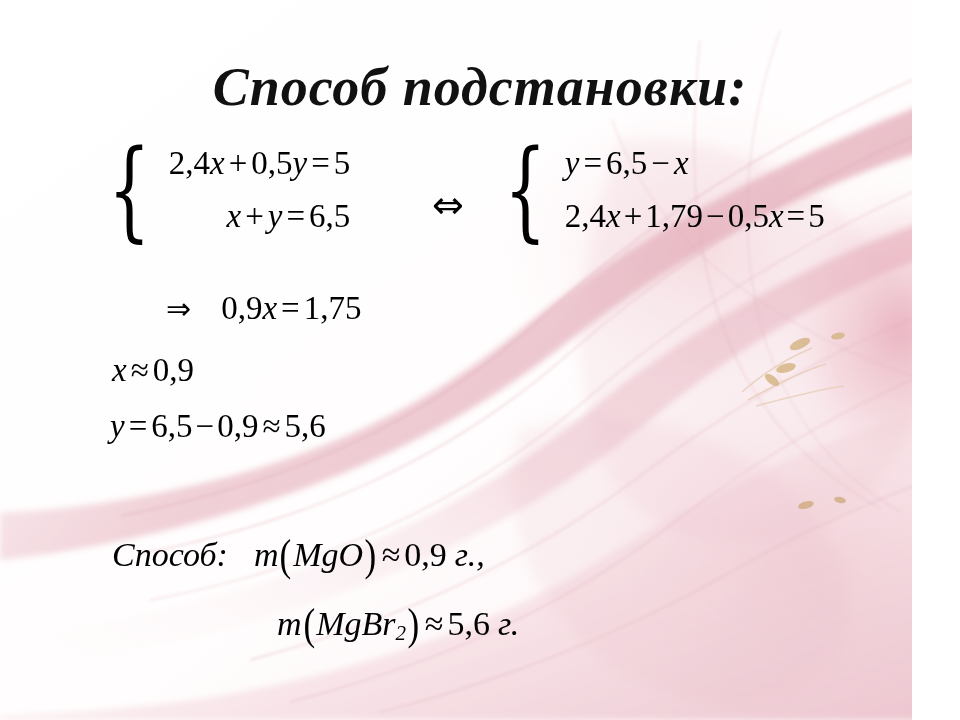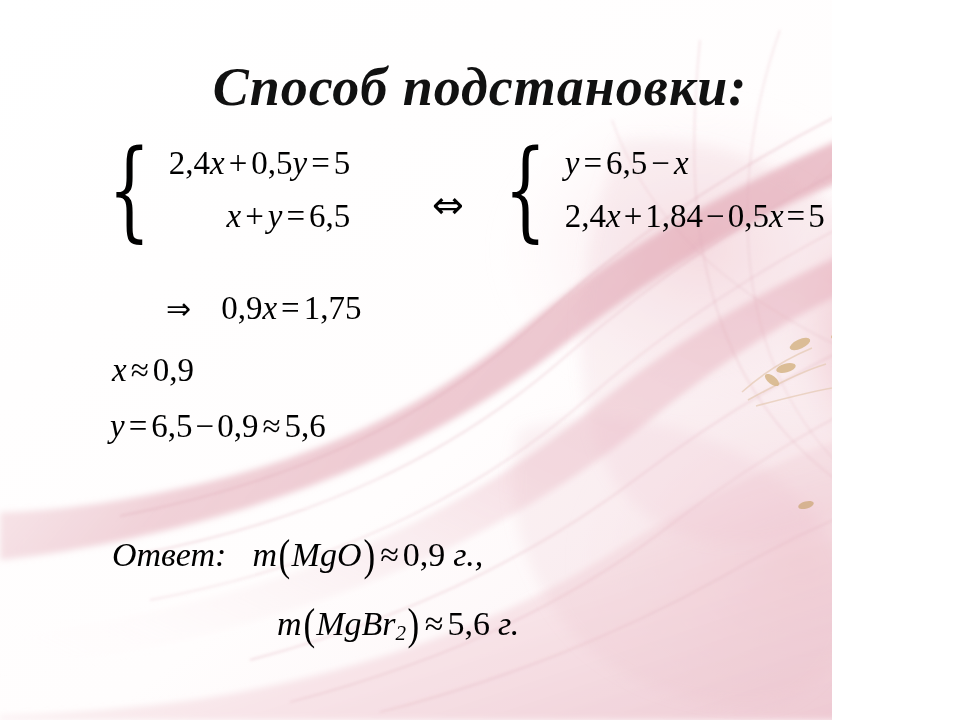--- a/index.html
+++ b/index.html
@@ -7,21 +7,21 @@
     margin: 0;
     padding: 0;
     background: #ffffff;
   }
   body {
     font-family: "Liberation Serif", "DejaVu Serif", serif;
   }
 
   #slide {
     position: relative;
-    width: 832px;
+    width: 912px;
     height: 720px;
     overflow: hidden;
     background: #3b82f6;
   }
 
   
   #bg {
     position: absolute;
     inset: 0;
     width: 960px;
@@ -269,39 +269,39 @@
 
   <div id="equiv-arrow">⇔</div>
 
   <div class="system" id="sys-right" style="left:504px; top:146px;">
     <div class="brace">{</div>
     <div class="eqs">
       <div class="eqline math" style="position:relative;">
         <span class="var">y</span><span class="op">=</span><span class="num">6,5</span><span class="op">−</span><span class="var">x</span>
       </div>
       <div class="eqline math" style="position:relative;">
-        <span class="num">2,4</span><span class="var">x</span><span class="opn">+</span><span class="num">1,84</span><span class="opn">−</span><span class="num">0,5</span><span class="var">x</span><span class="opn">=</span><span class="num">5</span>
+        <span class="num">2,4</span><span class="var">x</span><span class="opn">+</span><span class="num">1,79</span><span class="opn">−</span><span class="num">0,5</span><span class="var">x</span><span class="opn">=</span><span class="num">5</span>
       </div>
     </div>
   </div>
 
   <div class="math" id="implies-row">
     <span class="arrow">⇒</span><span class="num">0,9</span><span class="var">x</span><span class="op">=</span><span class="num">1,75</span>
   </div>
 
   <div class="math" id="x-result">
     <span class="var">x</span><span class="op">≈</span><span class="num">0,9</span>
   </div>
 
   <div class="math" id="y-result">
     <span class="var">y</span><span class="op">=</span><span class="num">6,5</span><span class="opn">−</span><span class="num">0,9</span><span class="op">≈</span><span class="num">5,6</span>
   </div>
 
   <div id="answer">
     <span class="ans-line1">
-      <span class="ans-label">Ответ:</span><span class="formula">m</span><span class="bigparen">(</span><span class="formula">MgO</span><span class="bigparen">)</span><span class="op">≈</span><span class="num">0,9</span><span class="unit">г.,</span>
+      <span class="ans-label">Способ:</span><span class="formula">m</span><span class="bigparen">(</span><span class="formula">MgO</span><span class="bigparen">)</span><span class="op">≈</span><span class="num">0,9</span><span class="unit">г.,</span>
     </span>
     <span class="ans-line2">
       <span class="formula">m</span><span class="bigparen">(</span><span class="formula">MgBr</span><sub class="sb">2</sub><span class="bigparen">)</span><span class="op">≈</span><span class="num">5,6</span><span class="unit">г.</span>
     </span>
   </div>
 
 </div>
 
 </body></html>

